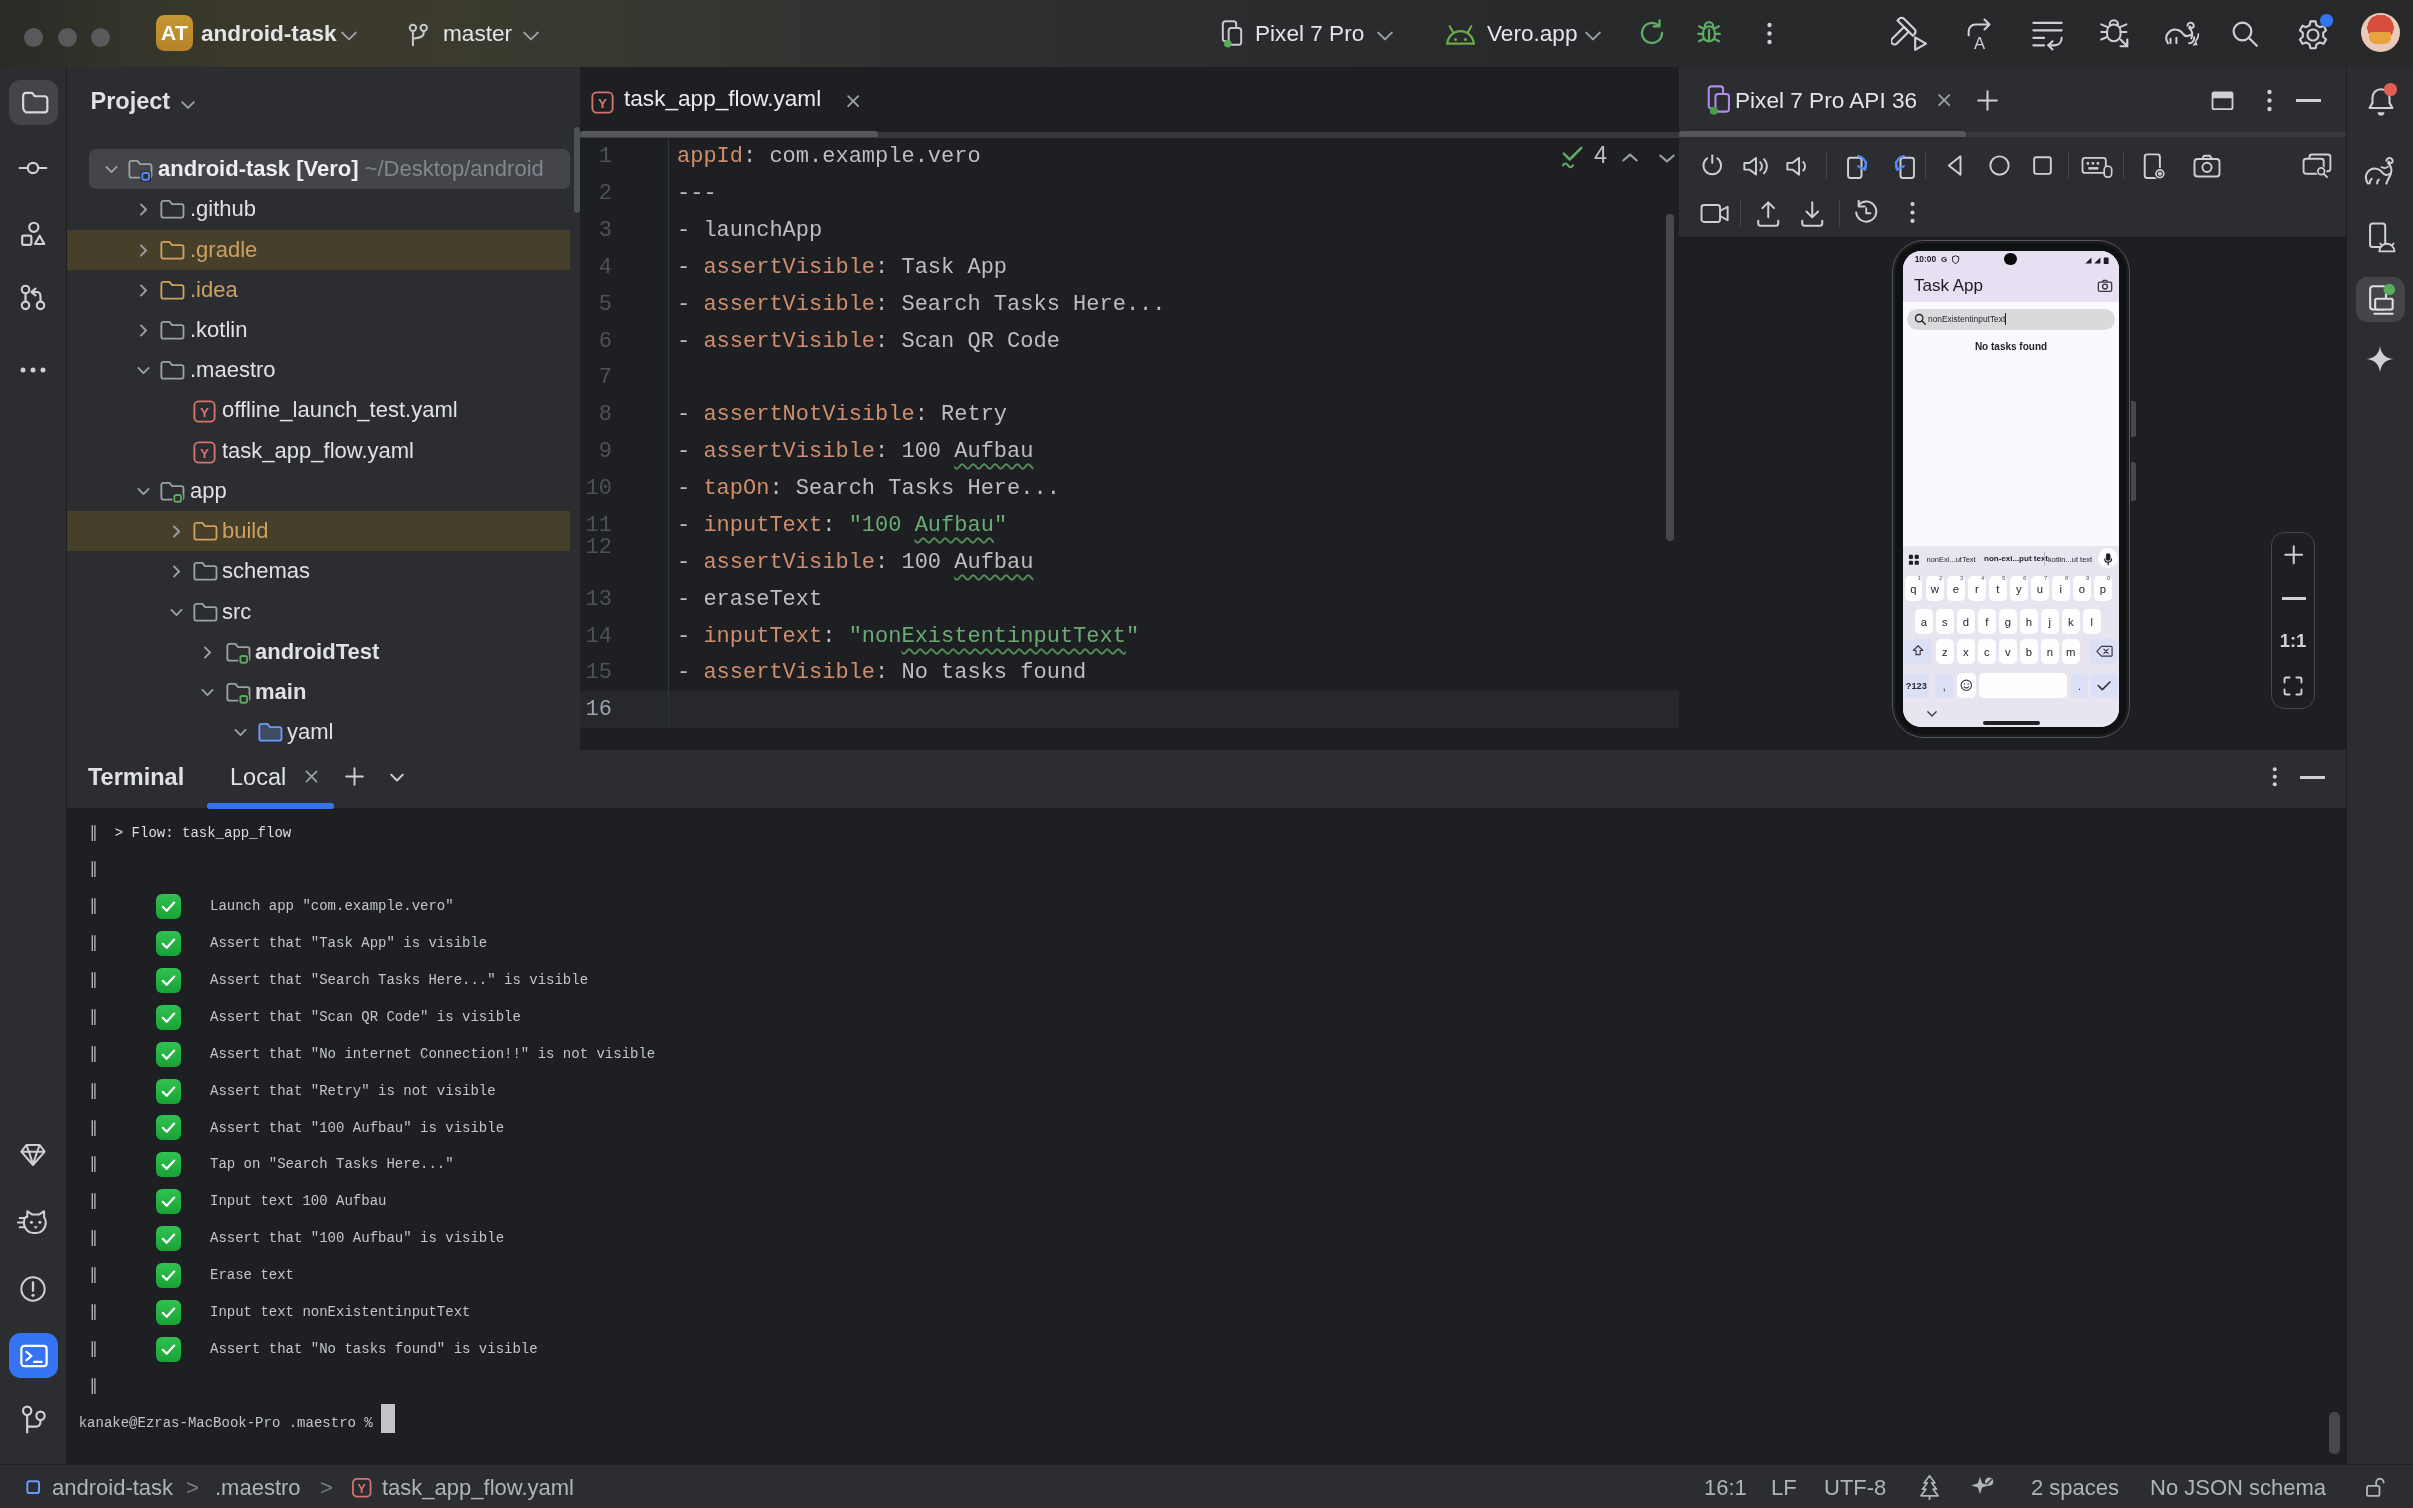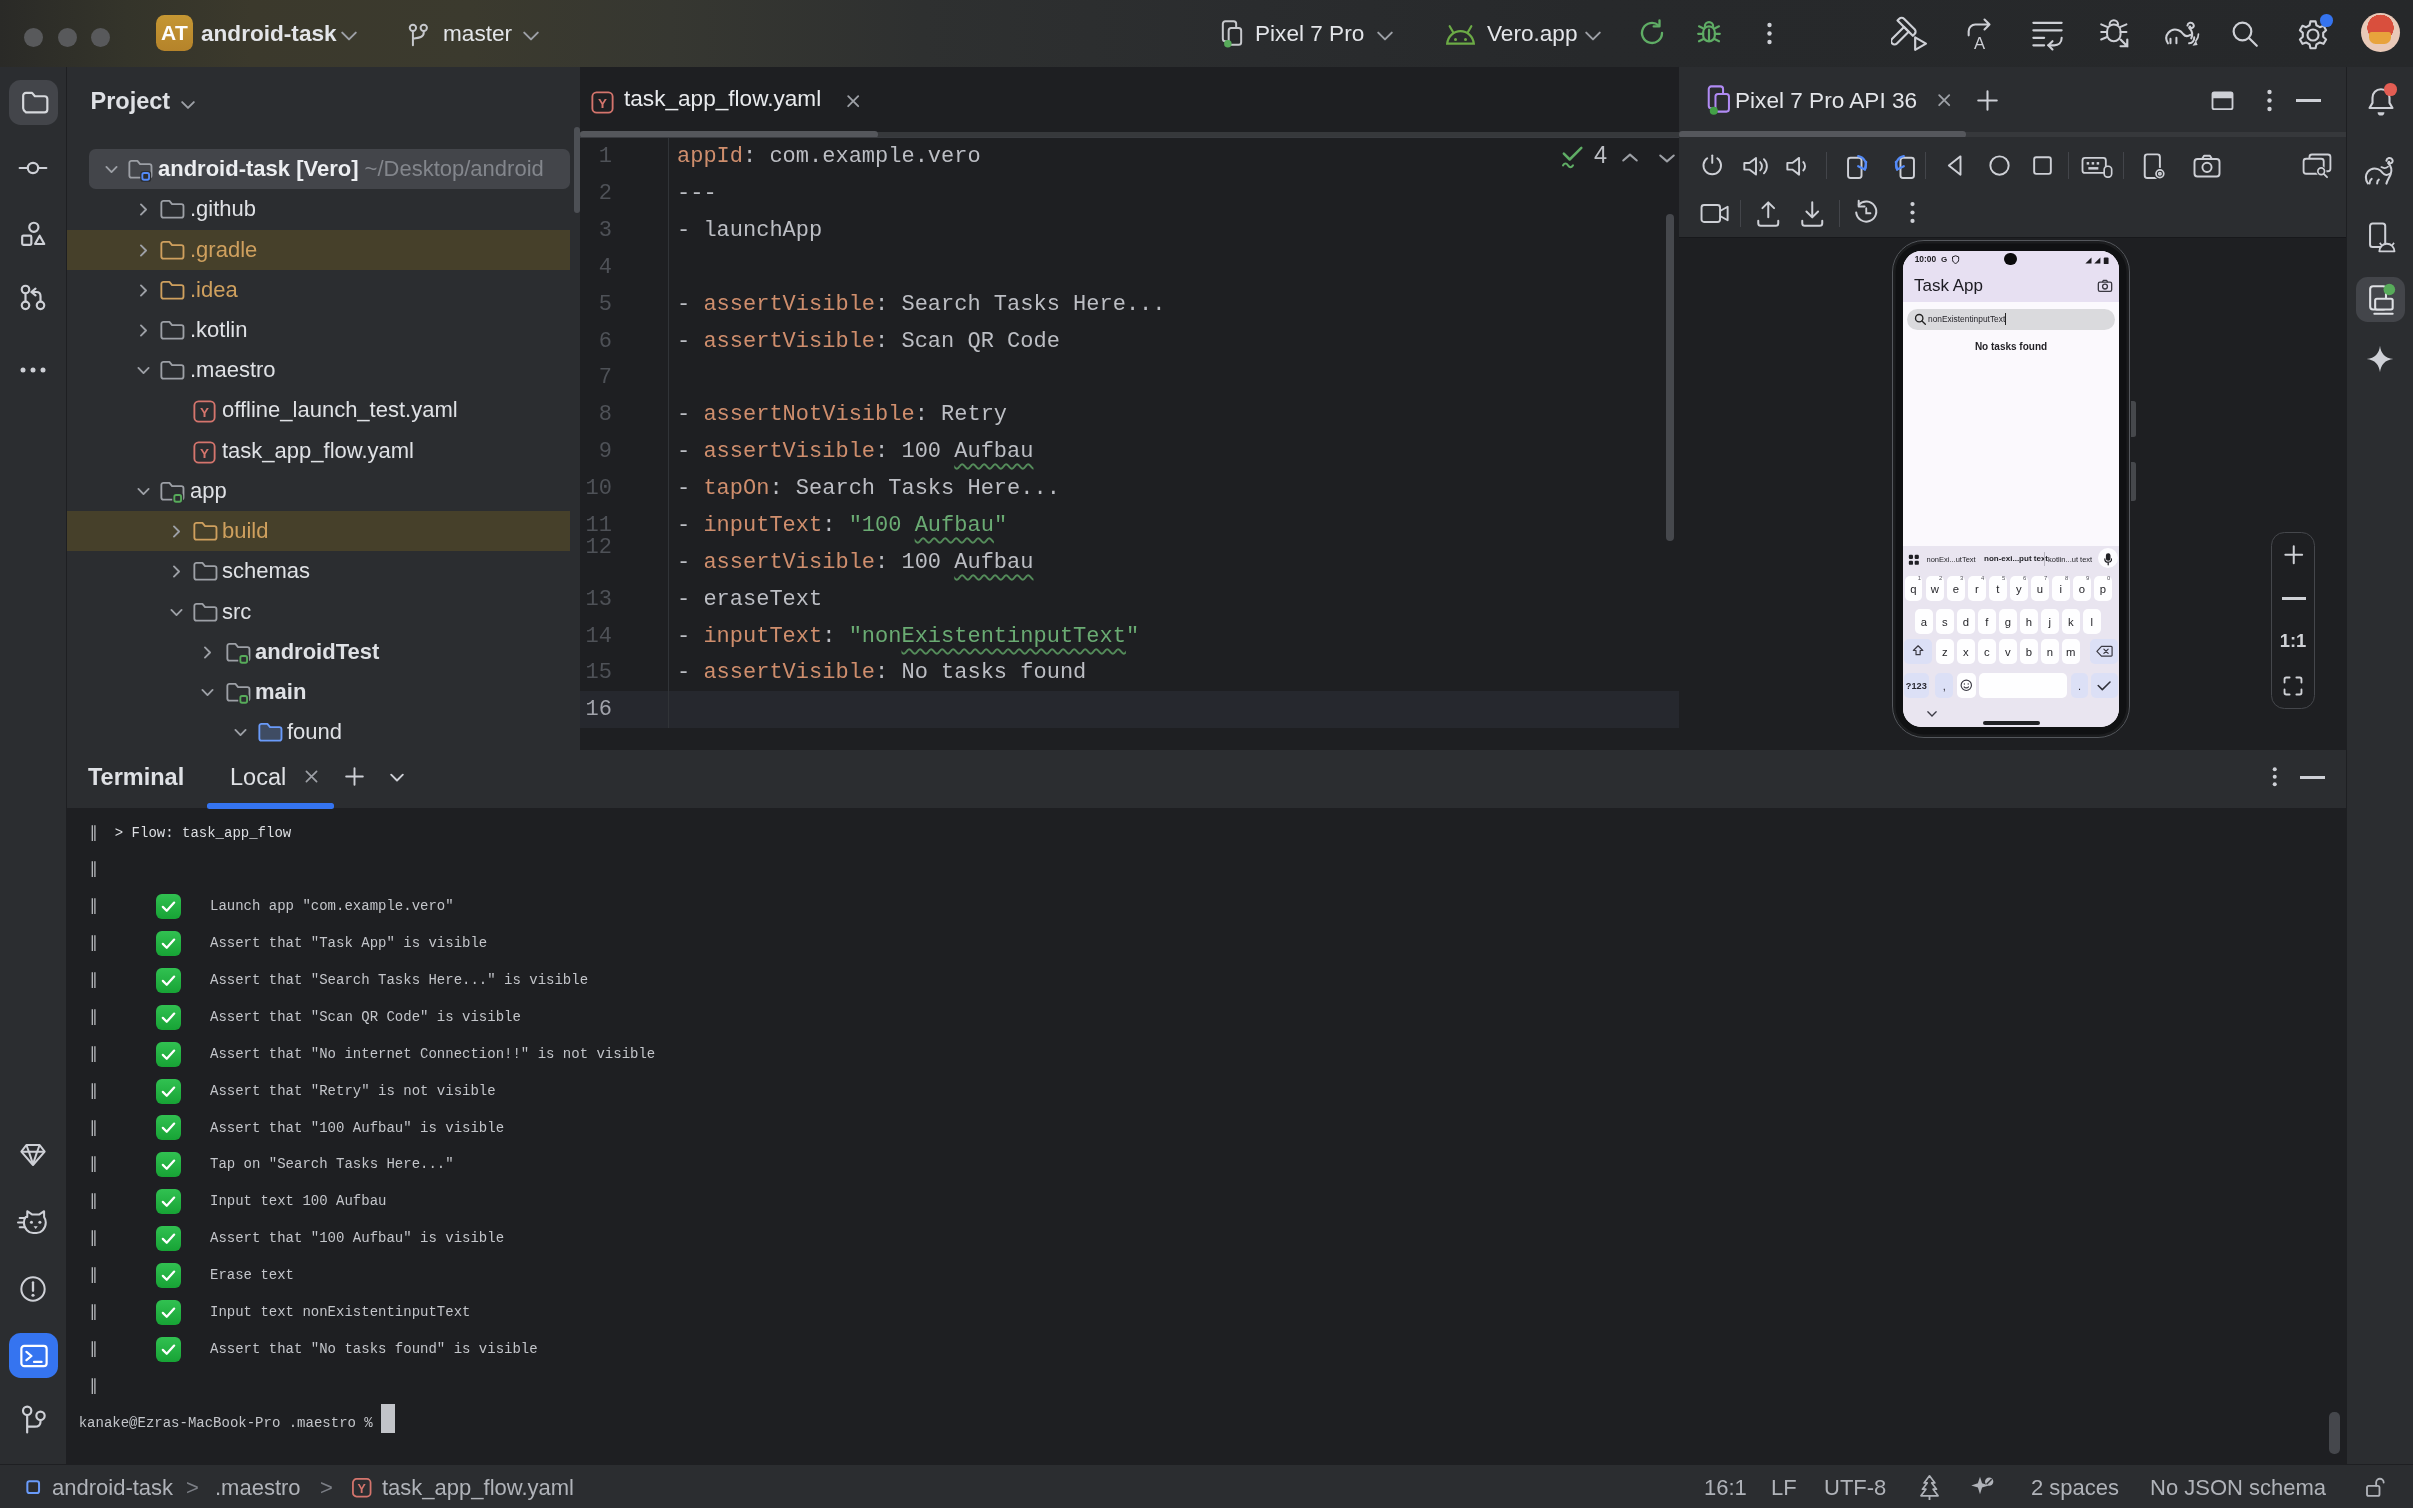--- a/index.html
+++ b/index.html
@@ -410,21 +410,21 @@
     <div class="tlabel" style="left:188px;font-weight:bold">main</div>
   </div>
 
   <div class="trow" style="top:645px">
     <svg class="tchev" style="left:165px" width="17" height="17" viewBox="0 0 20 20">
         <path d="M4 7l6 6 6-6" stroke="#9da0a6" stroke-width="2.2" fill="none" stroke-linecap="round" stroke-linejoin="round"></path>
       </svg>
     <svg class="tico" style="left:189px" width="28.5" height="28.5" viewBox="0 0 34 34">
         <path d="M4 9.5C4 8 5.2 7 6.6 7h7l3.2 3.8h11c1.4 0 2.6 1.2 2.6 2.6v11c0 1.5-1.2 2.6-2.6 2.6H6.6C5.2 27 4 25.9 4 24.4z" stroke="#6a9bfa" stroke-width="2.2" fill="#3f4c63" stroke-linejoin="round"></path>
       </svg>
-    <div class="tlabel" style="left:220px">found</div>
+    <div class="tlabel" style="left:220px">yaml</div>
   </div>
 </div>
 
 <div class="abs" id="editor">
 
   <svg class="abs" style="left:9.2px;top:22px" width="27" height="27" viewBox="0 0 32 32">
       <rect x="4" y="4" width="24" height="24" rx="5" stroke="#d5756d" stroke-width="2.2" fill="none"></rect>
       <text x="16" y="22.5" text-anchor="middle" font-family="Liberation Sans" font-size="16" font-weight="bold" fill="#d5756d">Y</text>
     </svg>
   <div class="abs" style="left:44px;top:0;height:64px;line-height:64px;font-size:22.6px;color:#e8eaed;white-space:nowrap">task_app_flow.yaml</div>
@@ -453,20 +453,21 @@
   <div class="cl lnum" style="top:514px">13</div>
   <div class="cl lnum" style="top:551px">14</div>
   <div class="cl lnum" style="top:587px">15</div>
   <div class="cl lnum" style="top:624px;color:#a1a3ab">16</div>
 
   <div class="abs" style="left:88px;top:71px;width:0.8px;height:590px;background:#313438"></div>
 
   <div class="cl" style="left:97px;top:71px"><span class="key">appId</span>: com.example.vero</div>
   <div class="cl" style="left:97px;top:108px">---</div>
   <div class="cl" style="left:97px;top:145px">- launchApp</div>
+  <div class="cl" style="left:97px;top:182px">- <span class="key">assertVisible</span>: Task App</div>
   <div class="cl" style="left:97px;top:219px">- <span class="key">assertVisible</span>: Search Tasks Here...</div>
   <div class="cl" style="left:97px;top:256px">- <span class="key">assertVisible</span>: Scan QR Code</div>
   <div class="cl" style="left:97px;top:329px">- <span class="key">assertNotVisible</span>: Retry</div>
   <div class="cl" style="left:97px;top:366px">- <span class="key">assertVisible</span>: 100 <span class="wav">Aufbau</span></div>
   <div class="cl" style="left:97px;top:403px">- <span class="key">tapOn</span>: Search Tasks Here...</div>
   <div class="cl" style="left:97px;top:440px">- <span class="key">inputText</span>: <span class="str">"100 <span class="wav">Aufbau</span>"</span></div>
   <div class="cl" style="left:97px;top:477px">- <span class="key">assertVisible</span>: 100 <span class="wav">Aufbau</span></div>
   <div class="cl" style="left:97px;top:514px">- eraseText</div>
   <div class="cl" style="left:97px;top:551px">- <span class="key">inputText</span>: <span class="str">"non<span class="wav">ExistentinputText</span>"</span></div>
   <div class="cl" style="left:97px;top:587px">- <span class="key">assertVisible</span>: No tasks found</div>

